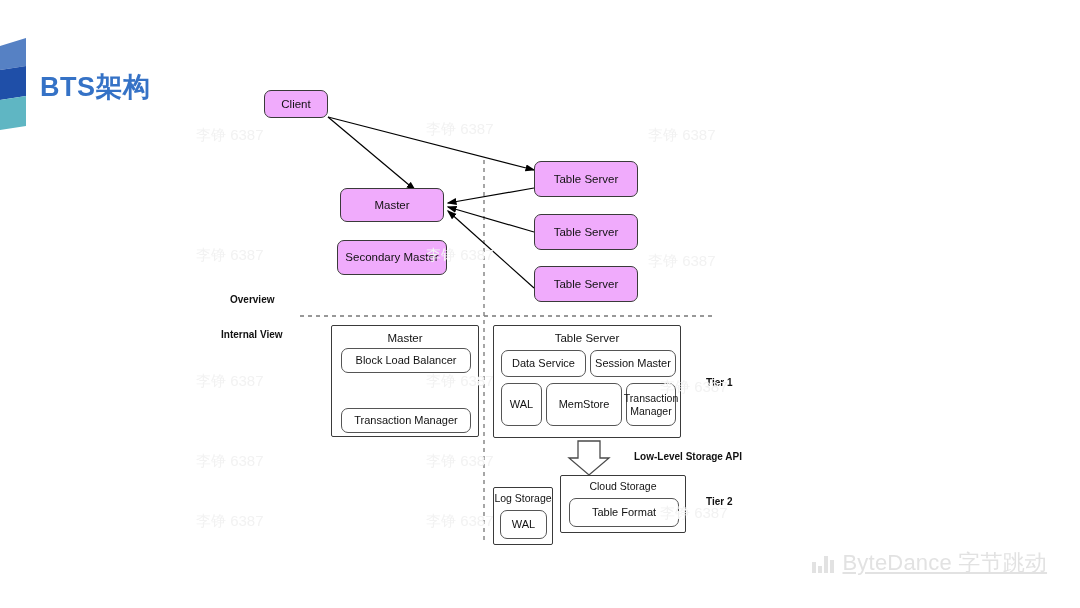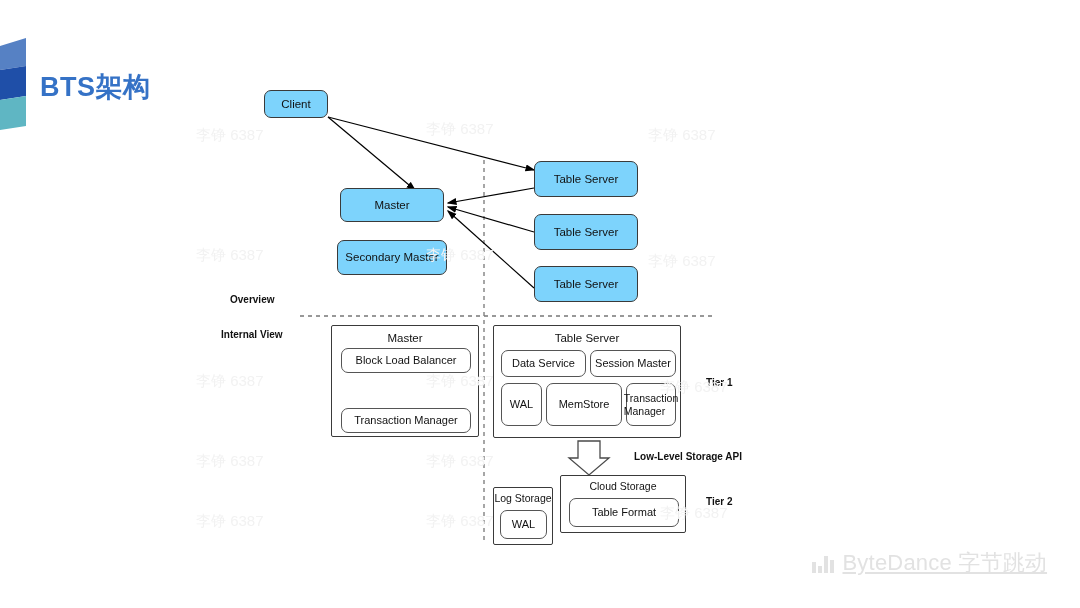--- a/index.html
+++ b/index.html
@@ -34,21 +34,21 @@
     letter-spacing: 0.5px;
     white-space: nowrap;
   }
 
   
   .node {
     position: absolute;
     box-sizing: border-box;
     border: 1.4px solid #3a3a3a;
     border-radius: 7px;
-    background: #7dd3fc;
+    background: #f0abfc;
     color: #111111;
     font-size: 11.5px;
     display: flex;
     align-items: center;
     justify-content: center;
     text-align: center;
     line-height: 1.22;
     z-index: 4;
   }
   .panel {
@@ -72,21 +72,21 @@
     position: absolute;
     box-sizing: border-box;
     border: 1.4px solid #555555;
     border-radius: 7px;
     background: #ffffff;
     font-size: 11px;
     color: #111111;
     display: flex;
     align-items: center;
     justify-content: center;
-    text-align: left;
+    text-align: center;
     line-height: 1.2;
   }
   .plain-label {
     position: absolute;
     font-size: 10px;
     color: #111111;
     white-space: nowrap;
     font-weight: bold;
   }
 

